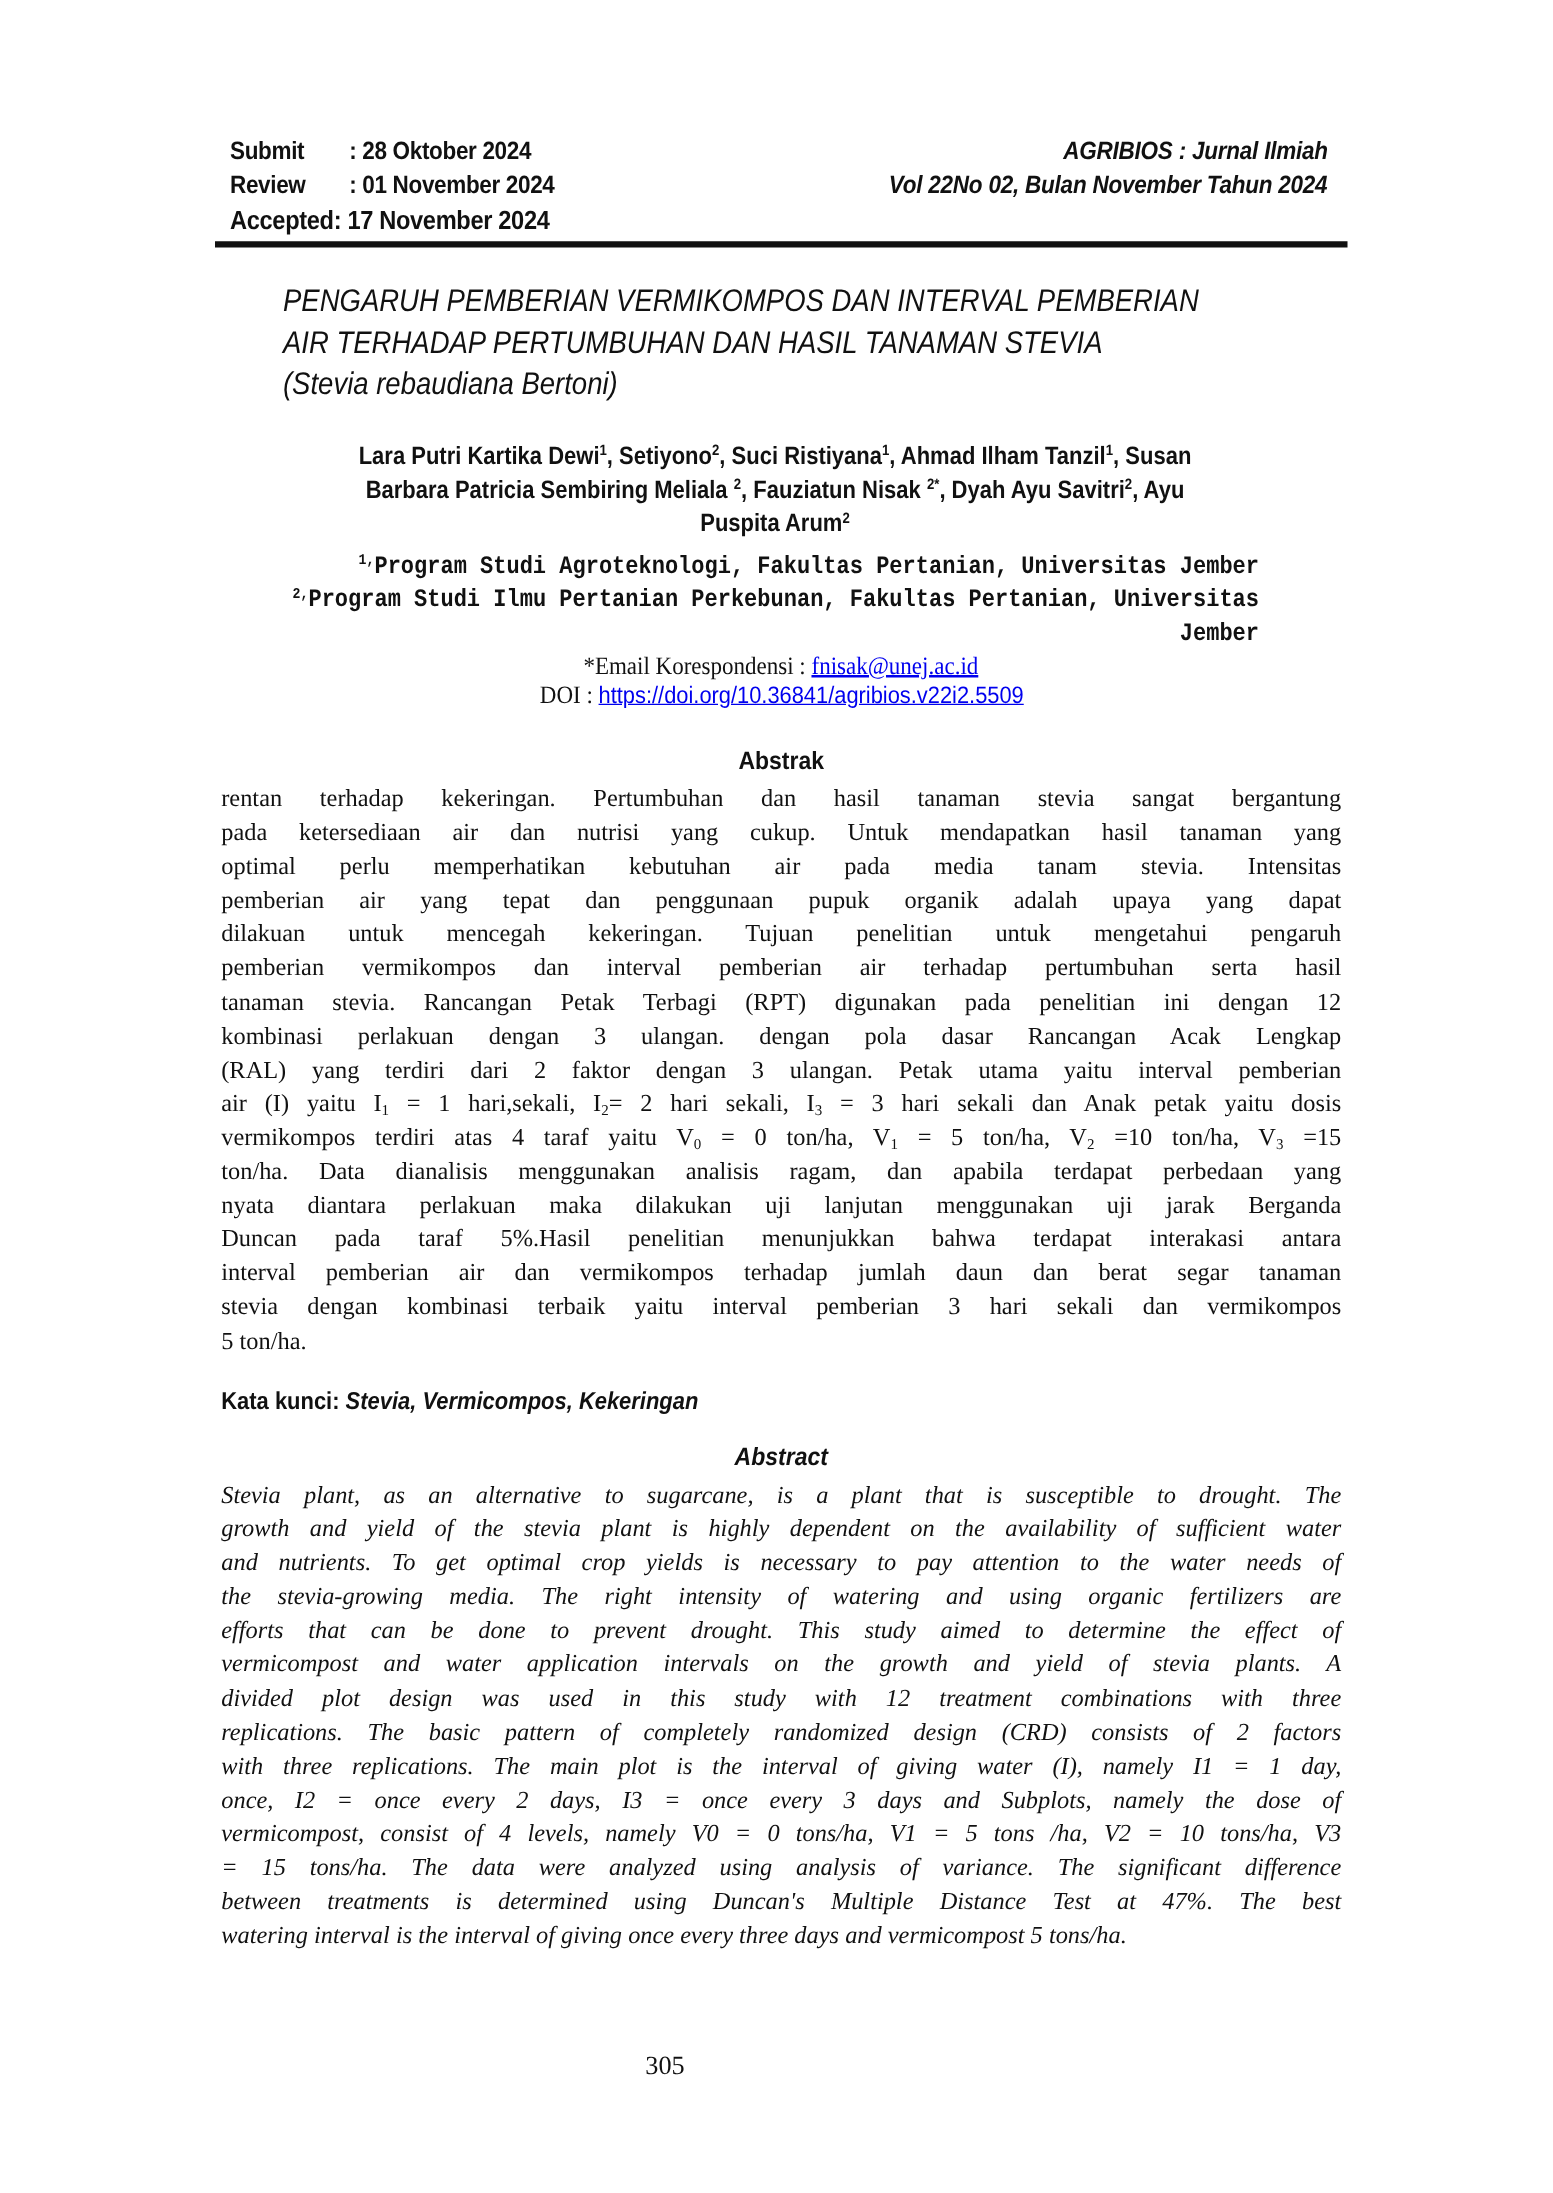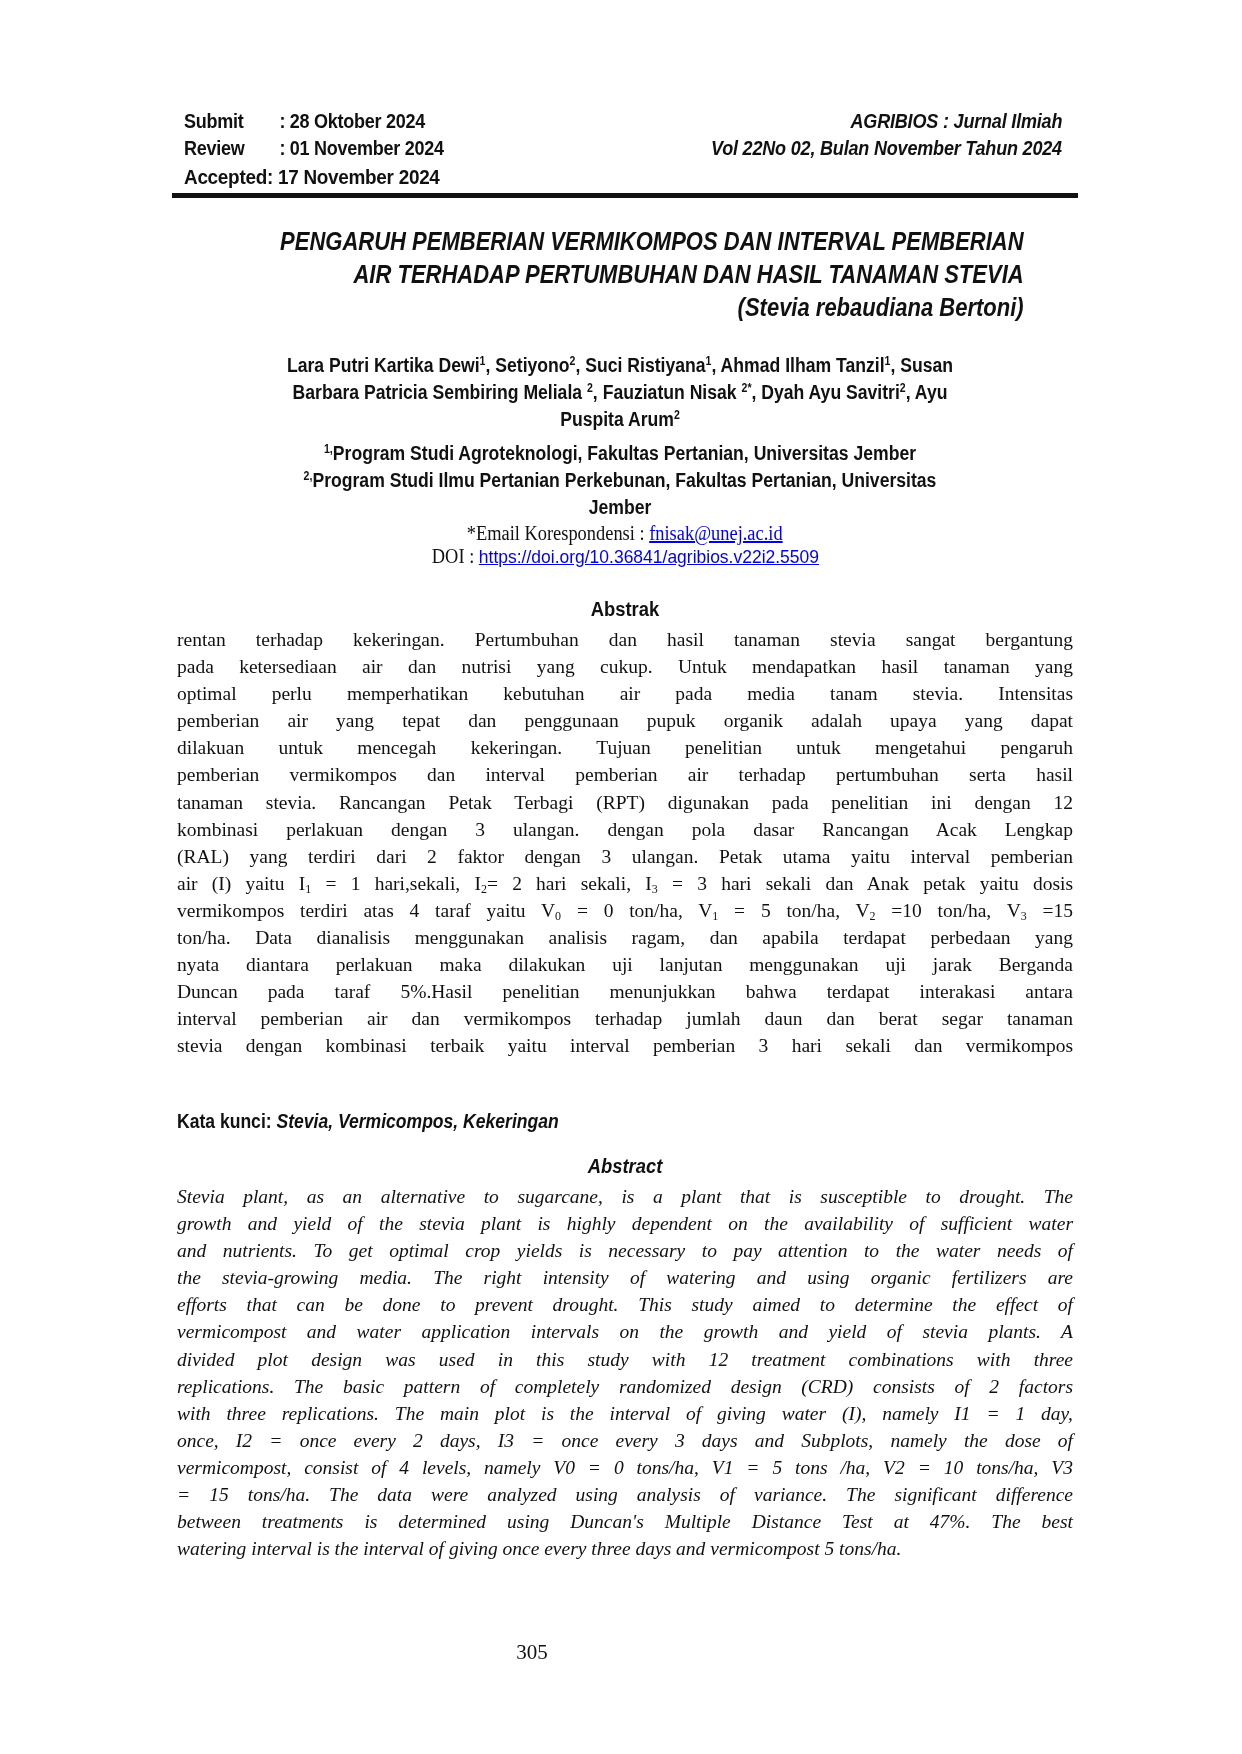--- a/index.html
+++ b/index.html
@@ -13,28 +13,28 @@
   .meta-row.r1 { top: 0; }
   .meta-row.r2 { top: 27px; }
   .meta-row.r3 { top: 55px; font-size: 21px; }
   .meta-row.r3 .lbl { width: auto; }
   .journal { position: absolute; right: 16px; font-family: "Liberation Sans", sans-serif; font-weight: bold; font-style: italic; font-size: 20px; white-space: nowrap; transform: scaleX(0.9); transform-origin: right center; letter-spacing: -0.2px; }
   .journal.j1 { top: 0; }
   .journal.j2 { top: 27px; }
   .rule { position: absolute; left: 172px; top: 193px; width: 906px; height: 5px; background: #111; }
 
   
-  .title { position: absolute; left: 172px; top: 225px; width: 906px; text-align: right; font-family: "Liberation Sans", sans-serif; font-weight: bold; font-style: italic; font-size: 25px; line-height: 33px; }
+  .title { position: absolute; left: 172px; top: 225px; width: 906px; text-align: left; font-family: "Liberation Sans", sans-serif; font-weight: normal; font-style: italic; font-size: 25px; line-height: 33px; }
   .title .ln { display: block; transform: scaleX(0.88); white-space: nowrap; }
 
   
   .authors { position: absolute; left: 180px; top: 352px; width: 880px; text-align: center; font-family: Liberation Sans, sans-serif; font-weight: bold; font-size: 20px; line-height: 27px; }
   .authors .ln { display: block; transform: scaleX(0.88); white-space: nowrap; }
   sup { font-size: 12px; vertical-align: 7px; line-height: 0; }
-  .affil { position: absolute; left: 180px; top: 440px; width: 880px; text-align: center; font-family: Liberation Sans, sans-serif; font-weight: bold; font-size: 20px; line-height: 27px; }
+  .affil { position: absolute; left: 180px; top: 440px; width: 880px; text-align: right; font-family: Liberation Mono, monospace; font-weight: bold; font-size: 20px; line-height: 27px; }
   .affil .ln { display: block; transform: scaleX(0.88); white-space: nowrap; }
 
   .email { position: absolute; left: 172px; top: 521px; width: 906px; text-align: center; font-family: "Liberation Serif", serif; font-size: 20px; line-height: 24px; }
   .email .ln { display: inline-block; transform: scaleX(0.92); white-space: nowrap; }
   .doi { position: absolute; left: 172px; top: 544px; width: 906px; text-align: center; font-family: "Liberation Serif", serif; font-size: 20px; line-height: 24px; }
   .doi .ln { display: inline-block; transform: scaleX(0.92); white-space: nowrap; }
   a.link { color: #0000ee; text-decoration: underline; }
   .doi a.link { font-family: "Liberation Sans", sans-serif; font-size: 19px; }
 
   
@@ -117,20 +117,21 @@
     <span class="ln" style="display: block; width: auto;">tanaman stevia. Rancangan Petak Terbagi (RPT) digunakan pada penelitian ini dengan 12</span>
     <span class="ln" style="display: block; width: auto;">kombinasi perlakuan dengan 3 ulangan. dengan pola dasar Rancangan Acak Lengkap</span>
     <span class="ln" style="display: block; width: auto;">(RAL) yang terdiri dari 2 faktor dengan 3 ulangan. Petak utama yaitu interval pemberian</span>
     <span class="ln" style="display: block; width: auto;"><span>air (I) yaitu I</span><span class="sub">1</span><span> = 1 hari,sekali, I</span><span class="sub">2</span><span>= 2 hari sekali, I</span><span class="sub">3</span><span> = 3 hari sekali dan Anak petak yaitu dosis</span></span>
     <span class="ln" style="display: block; width: auto;"><span>vermikompos terdiri atas 4 taraf yaitu V</span><span class="sub">0</span><span> = 0 ton/ha, V</span><span class="sub">1</span><span> = 5 ton/ha, V</span><span class="sub">2</span><span> =10 ton/ha, V</span><span class="sub">3</span><span> =15</span></span>
     <span class="ln" style="display: block; width: auto;">ton/ha. Data dianalisis menggunakan analisis ragam, dan apabila terdapat perbedaan yang</span>
     <span class="ln" style="display: block; width: auto;">nyata diantara perlakuan maka dilakukan uji lanjutan menggunakan uji jarak Berganda</span>
     <span class="ln" style="display: block; width: auto;">Duncan pada taraf 5%.Hasil penelitian menunjukkan bahwa terdapat interakasi antara</span>
     <span class="ln" style="display: block; width: auto;">interval pemberian air dan vermikompos terhadap jumlah daun dan berat segar tanaman</span>
     <span class="ln" style="display: block; width: auto;">stevia dengan kombinasi terbaik yaitu interval pemberian 3 hari sekali dan vermikompos</span>
+    <span class="ln last" style="display: block; width: auto;">5 ton/ha.</span>
   </div>
 
   <div class="keywords">
     <span class="kl">Kata kunci: </span><span class="kv">Stevia,  Vermicompos, Kekeringan</span>
   </div>
 
   <div class="eng-head">Abstract</div>
   <div class="eng-body">
     <span class="ln" style="display: block; width: auto;">Stevia plant, as an alternative to sugarcane, is a plant that is susceptible to drought. The</span>
     <span class="ln" style="display: block; width: auto;">growth and yield of the stevia plant is highly dependent on the availability of sufficient water</span>

